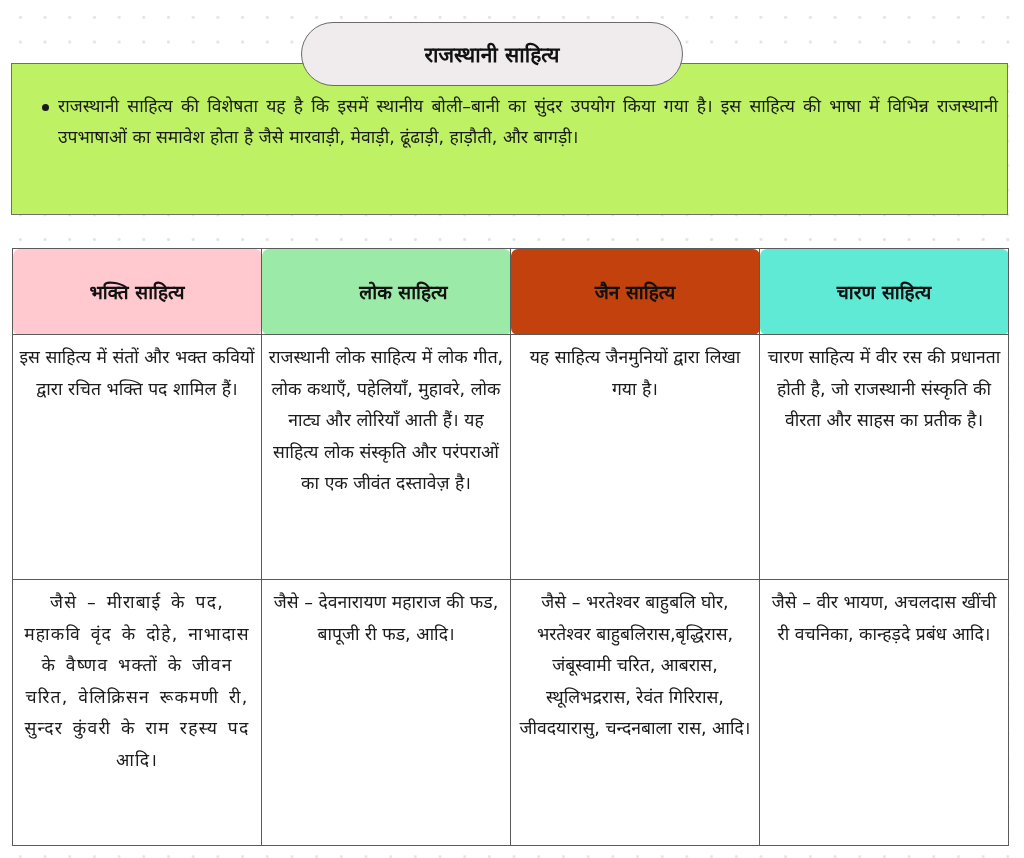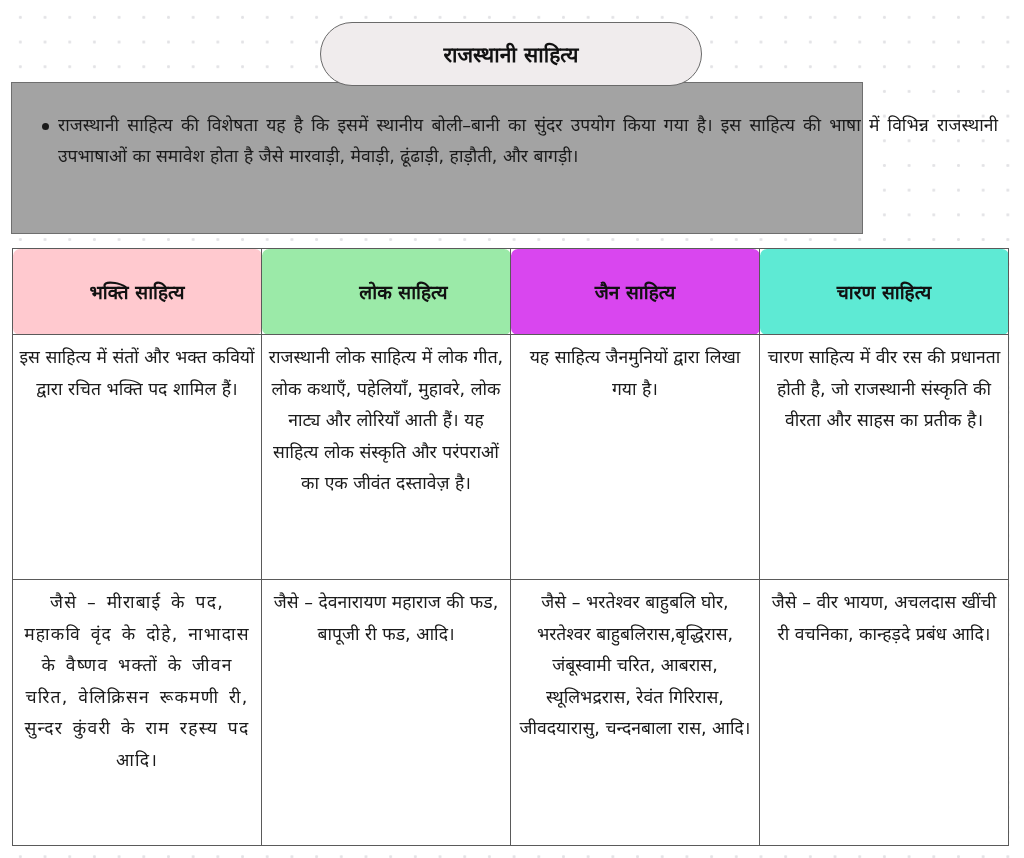--- a/index.html
+++ b/index.html
@@ -6,25 +6,25 @@
   body {
     width: 1024px; height: 858px; position: relative; overflow: hidden;
     background-color: #ffffff;
     background-image: radial-gradient(circle, #e3e3e6 1.3px, transparent 1.6px);
     background-size: 24.7px 24.7px;
     background-position: 8px 5px;
     font-family: "DejaVu Sans", sans-serif;
     color: #1a1a1a;
   }
   .intro-box {
-    position: absolute; left: 11px; top: 82px; width: 852px; height: 152px;
-    border: 1.5px solid #6f6f6f; background: #a3a3a3; box-sizing: border-box;
+    position: absolute; left: 11px; top: 63px; width: 997px; height: 152px;
+    border: 1.5px solid #6f6f6f; background: #bef264; box-sizing: border-box;
   }
   .title-pill {
-    position: absolute; left: 320px; top: 22px; width: 382px; height: 64px;
+    position: absolute; left: 301px; top: 22px; width: 382px; height: 64px;
     border: 1.5px solid #6a6a6a; border-radius: 32px; background: #f0eced;
     box-sizing: border-box; display: flex; align-items: center; justify-content: center;
     font-weight: bold; font-size: 21px; color: #111; z-index: 2;
   }
   .intro-list { margin: 0; padding: 0; list-style: none; }
   .intro-item {
     position: absolute; left: 24px; top: 27px; width: 962px;
     font-size: 17.5px; line-height: 31px; text-align: justify;
     padding-left: 22px; box-sizing: border-box;
   }
@@ -62,21 +62,21 @@
       <span>राजस्थानी साहित्य की विशेषता यह है कि इसमें स्थानीय बोली–बानी का सुंदर उपयोग किया गया है। इस साहित्य की भाषा में विभिन्न राजस्थानी उपभाषाओं का समावेश होता है जैसे मारवाड़ी, मेवाड़ी, ढूंढाड़ी, हाड़ौती, और बागड़ी।</span>
     </li>
   </ul>
 </div>
 
 <table class="lit-table">
   <thead>
     <tr>
       <th style="background-color: rgb(255, 201, 207);">भक्ति साहित्य</th>
       <th style="background-color: rgb(155, 234, 168); padding-left: 36px;">लोक साहित्य</th>
-      <th style="background-color: #d946ef;">जैन साहित्य</th>
+      <th style="background-color: #c2410c;">जैन साहित्य</th>
       <th style="background-color: #5eead4;">चारण साहित्य</th>
     </tr>
   </thead>
   <tbody>
     <tr class="row-desc">
       <td>इस साहित्य में संतों और भक्त कवियों द्वारा रचित भक्ति पद शामिल हैं।</td>
       <td>राजस्थानी लोक साहित्य में लोक गीत, लोक कथाएँ, पहेलियाँ, मुहावरे, लोक नाट्य और लोरियाँ आती हैं। यह साहित्य लोक संस्कृति और परंपराओं का एक जीवंत दस्तावेज़ है।</td>
       <td>यह साहित्य जैनमुनियों द्वारा लिखा गया है।</td>
       <td>चारण साहित्य में वीर रस की प्रधानता होती है, जो राजस्थानी संस्कृति की वीरता और साहस का प्रतीक है।</td>
     </tr>

